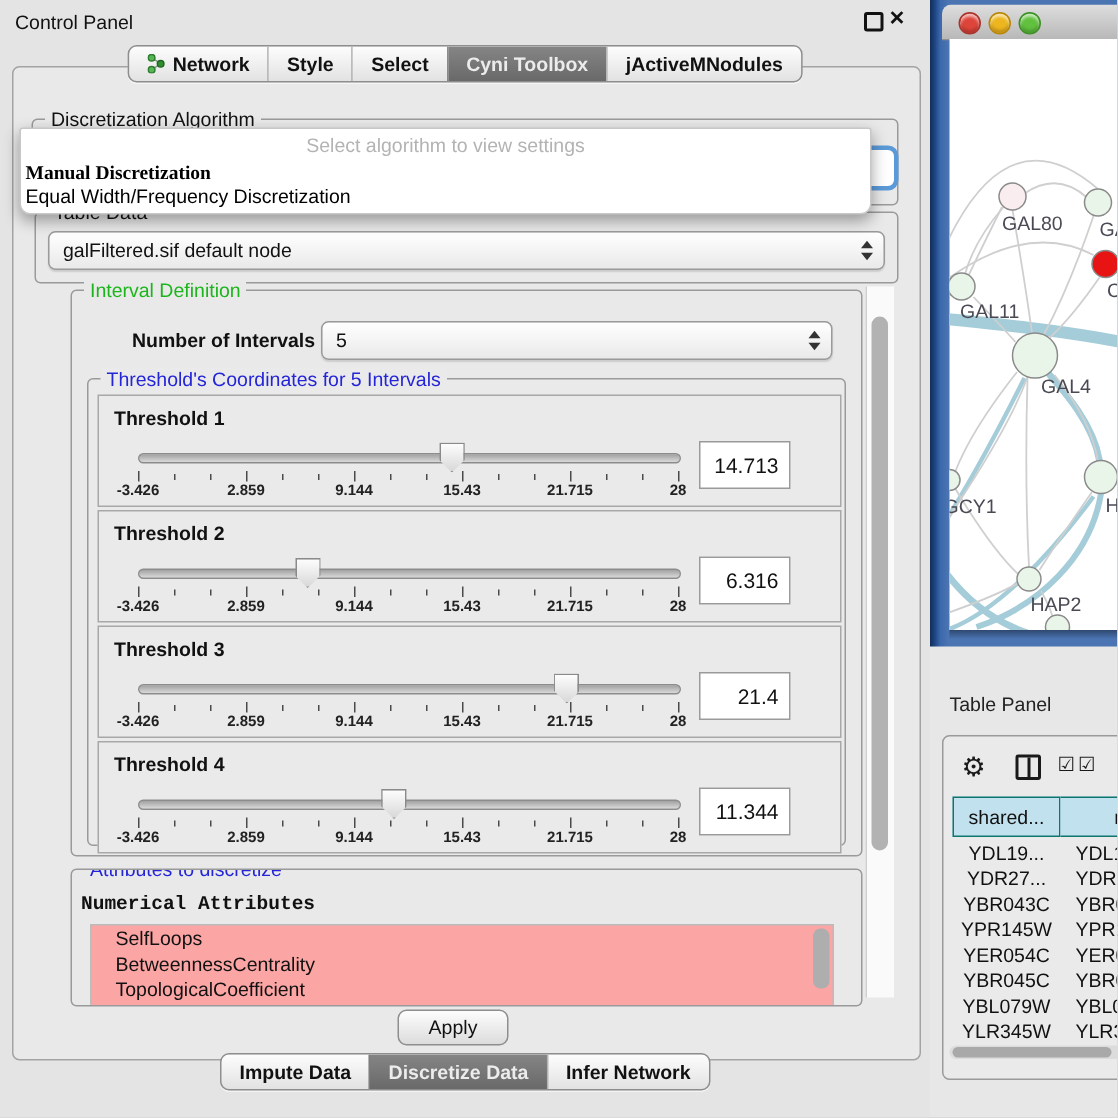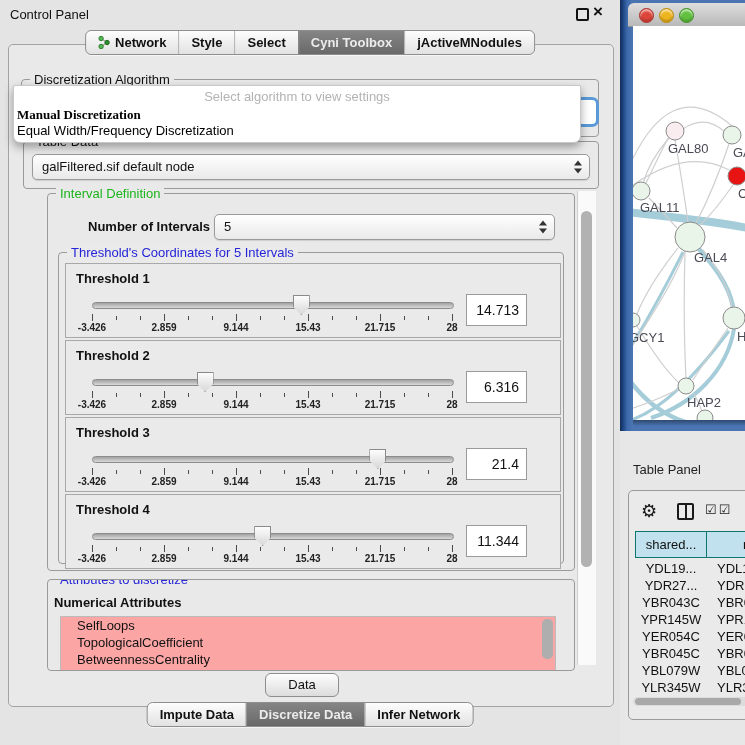--- a/index.html
+++ b/index.html
@@ -293,30 +293,30 @@
             </div>
         </div>
       </div>
 
       <div id="vscroll">
         <div class="vthumb"></div>
       </div>
 
       <div class="group" style="left:38px;top:534px;width:526px;height:90px;overflow:hidden;">
         <span class="gtitle blue">Attributes to discretize</span>
-        <div style="position:absolute;left:6px;top:15px;font-size:13px;font-weight:bold;">Numerical Attributes</div>
+        <div style="position:absolute;left:6px;top:15px;font-size:13px;font-weight:bold;font-family:Liberation Mono, monospace;">Numerical Attributes</div>
         <div id="attrlist">
           <div class="li">SelfLoops</div>
+            <div class="li">BetweennessCentrality</div>
             <div class="li">TopologicalCoefficient</div>
-            <div class="li">BetweennessCentrality</div>
             <div class="lscroll"></div>
         </div>
       </div>
 
-      <div id="apply">Data</div>
+      <div id="apply">Apply</div>
     </div>
 
     <div id="botseg" class="seg">
         <div class="tab">
           <span>Impute Data</span>
         </div>
         <div class="tab sel">
           <span>Discretize Data</span>
         </div>
         <div class="tab">

